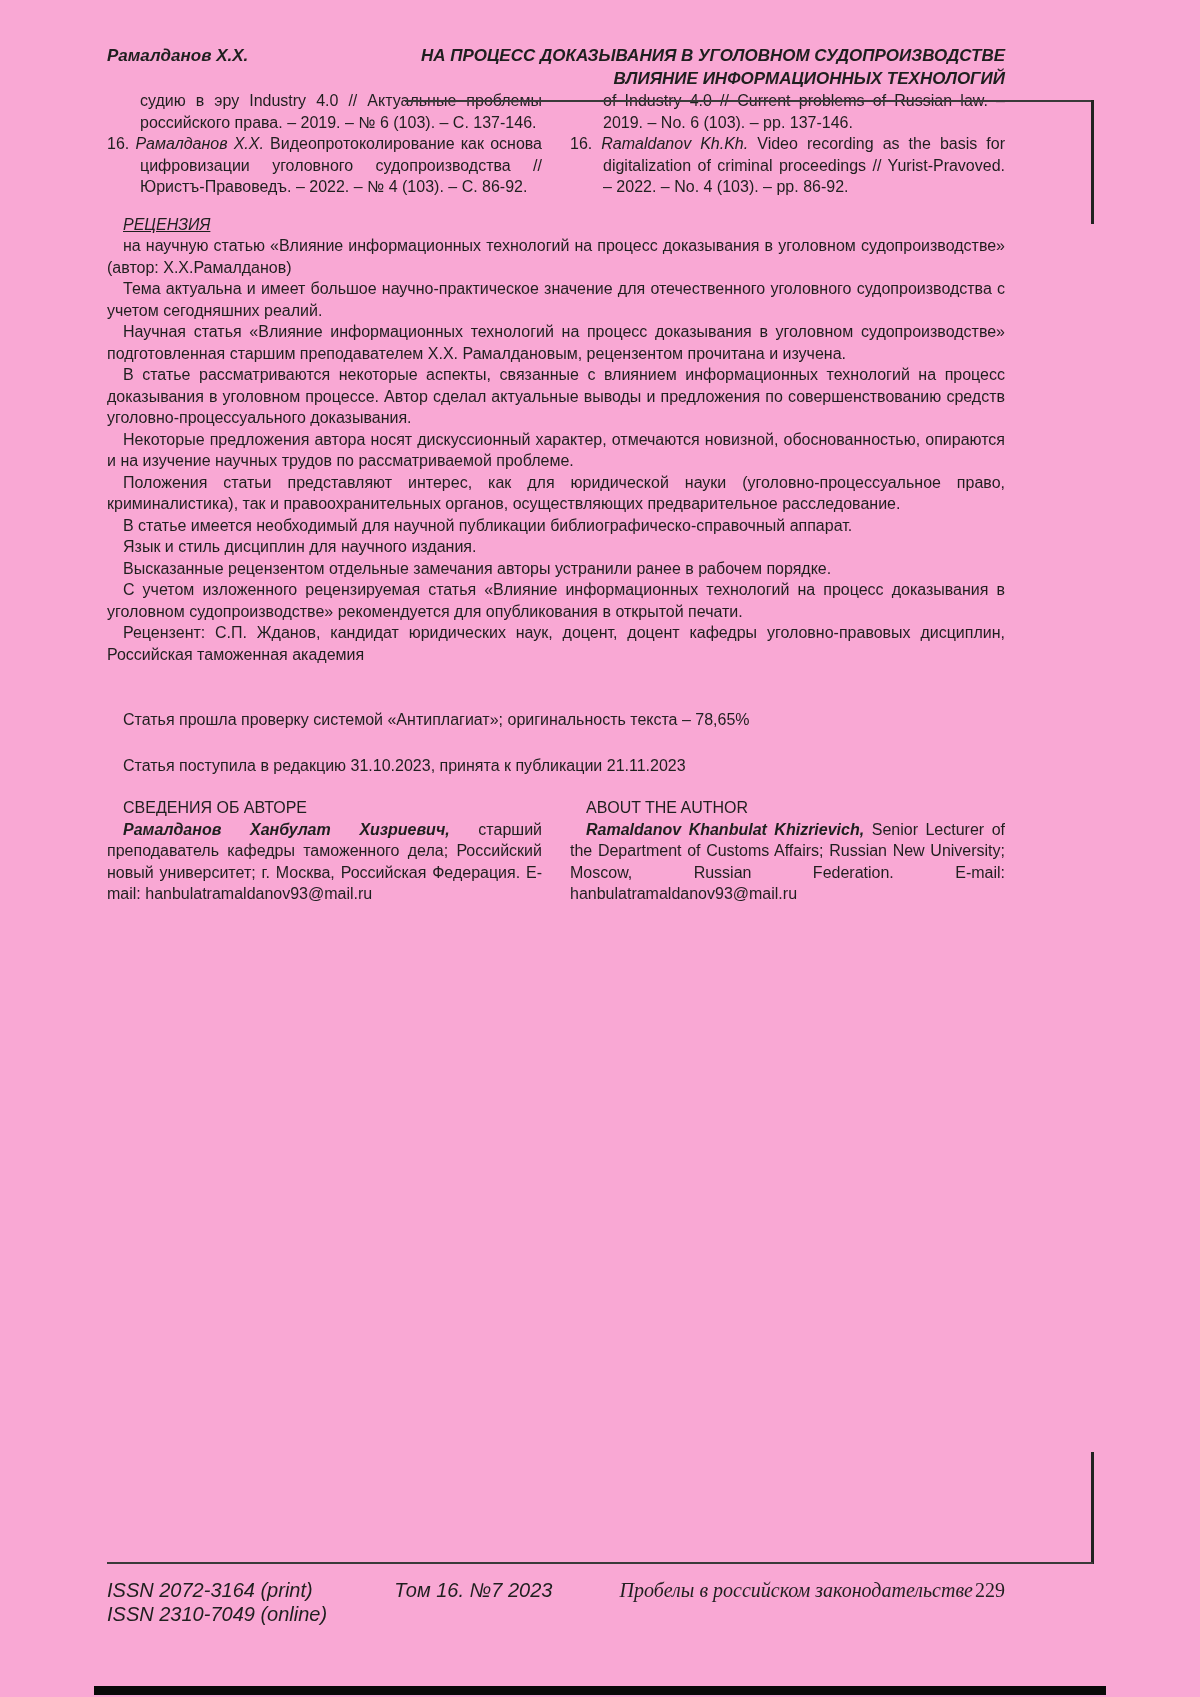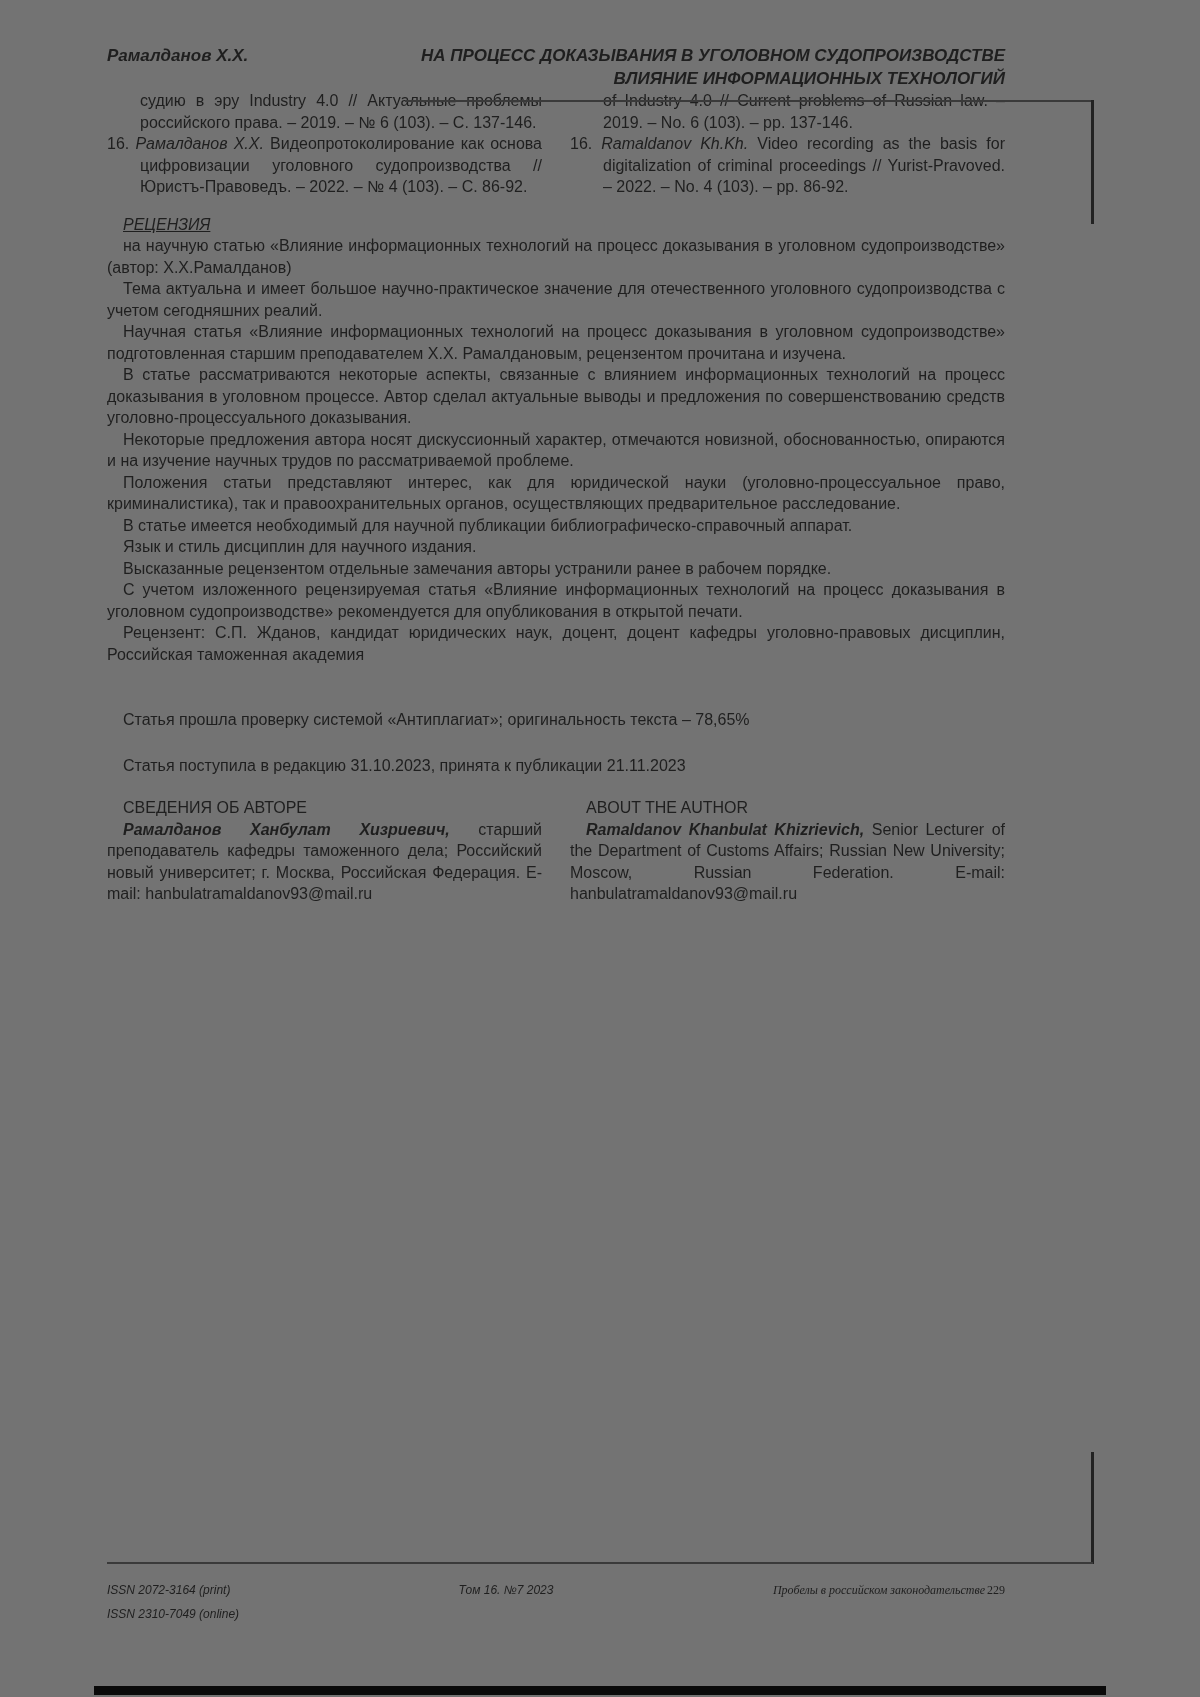--- a/index.html
+++ b/index.html
@@ -3,21 +3,21 @@
 <meta charset="utf-8">
 <style>
   html, body { margin: 0; padding: 0; }
   body {
     width: 1200px; height: 1697px;
     background: #ffffff;
     font-family: "Liberation Sans", sans-serif;
     color: #1f1f1f;
     position: relative;
   }
-  .page { position: absolute; inset: 0; overflow: hidden; background: #737373; }
+  .page { position: absolute; inset: 0; overflow: hidden; background: #f9a8d4; }
 
   .content {
     position: absolute;
     left: 107px; top: 44px;
     width: 898px;
     font-size: 16px;
     line-height: 21.5px;
   }
 
   
@@ -64,21 +64,21 @@
   .about-col { width: 435px; }
   .about-heading { margin: 0 0 0 16px; }
   .about-text { margin: 0; text-align: justify; text-indent: 16px; }
   .bold-italic { font-weight: bold; font-style: italic; }
 
   
   .footer {
     position: absolute;
     left: 107px; top: 1578px;
     width: 898px;
-    font-size: 12px;
+    font-size: 20px;
     line-height: 24px;
     font-style: italic;
     display: flex;
     justify-content: space-between;
     align-items: flex-start;
   }
   .journal-block { display: flex; gap: 2px; align-items: center; font-family: Liberation Serif, serif; }
   .page-number { font-style: normal; }
 </style>
 </head>

